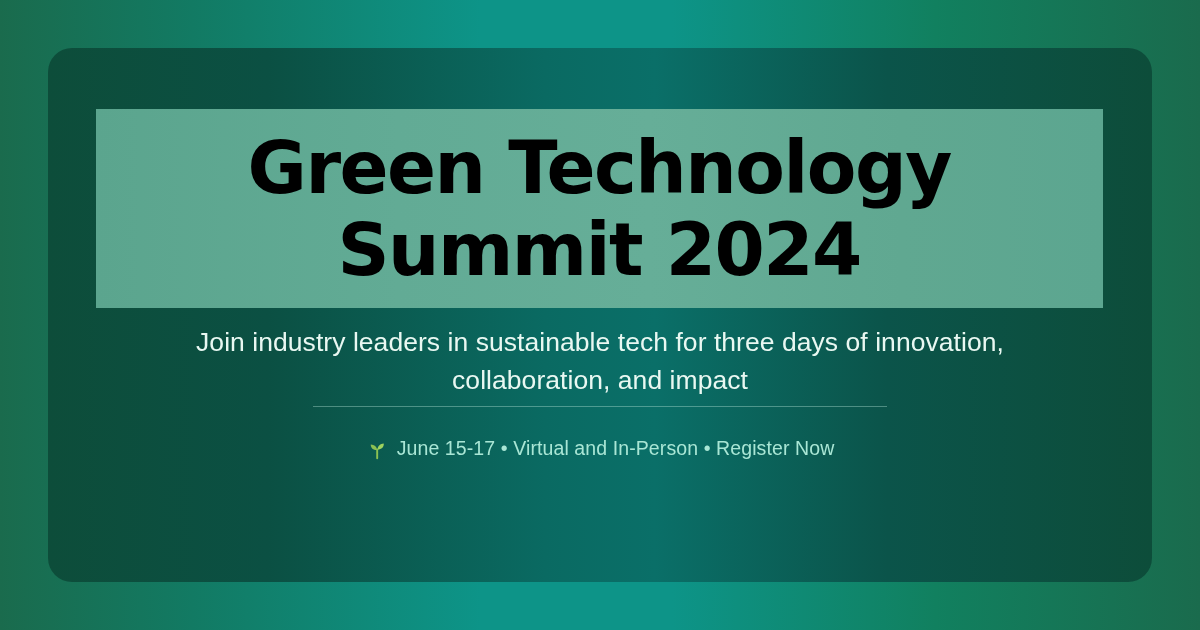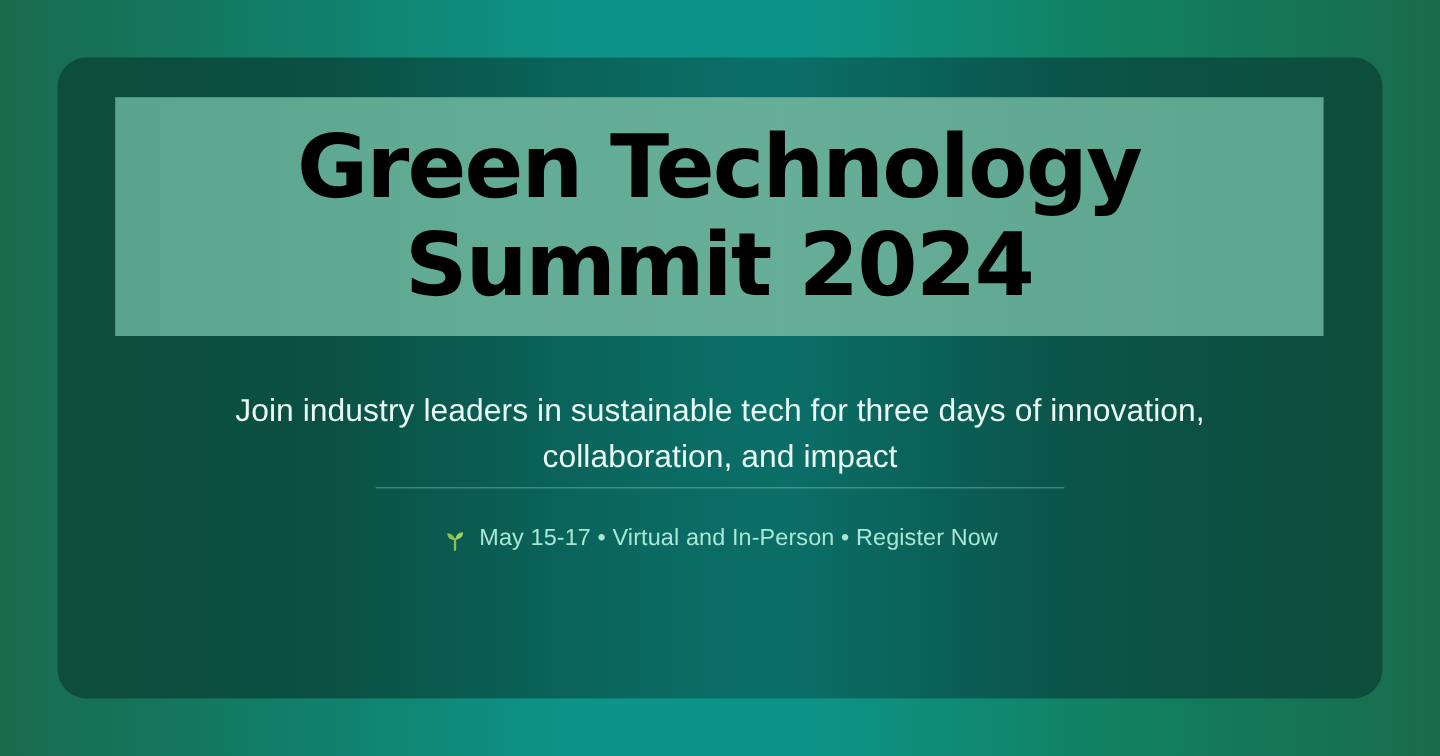--- a/index.html
+++ b/index.html
@@ -40,21 +40,21 @@
         #0a6f68 55%,
         #0b544a 76%,
         #0d4d3a 100%);
     overflow: hidden;
   }
 
   
   .title-banner {
     position: absolute;
     left: 48px;          
-    top: 33px;           
+    top: 61px;           
     width: 1007px;       
     height: 199px;       
     background:
       linear-gradient(90deg,
         #5ba58e 0%,
         #62ab95 30%,
         #66ae98 55%,
         #60a891 80%,
         #5ca690 100%);
     display: flex;
@@ -143,16 +143,16 @@
   <div class="divider"></div>
 
   <div class="meta-row">
     <span class="sprout-icon">
       <svg viewBox="0 0 24 24" width="22" height="22" aria-hidden="true">
         <path d="M12.2 22.0 L12.2 12.4" stroke="#8cc152" stroke-width="2.1" stroke-linecap="round" fill="none"></path>
         <path d="M12.0 13.2 C12.0 9.4 9.0 7.2 5.2 7.0 C5.0 10.9 8.0 13.3 12.0 13.2 Z" fill="#8cc152"></path>
         <path d="M12.6 12.6 C12.8 8.6 15.6 6.2 19.4 6.0 C19.7 10.0 16.8 12.6 12.6 12.6 Z" fill="#9ed35f"></path>
       </svg>
     </span>
-    <span class="meta-text">May 15-17 • Virtual and In-Person • Register Now</span>
+    <span class="meta-text">June 15-17 • Virtual and In-Person • Register Now</span>
   </div>
 
 </div>
 
 </body></html>

